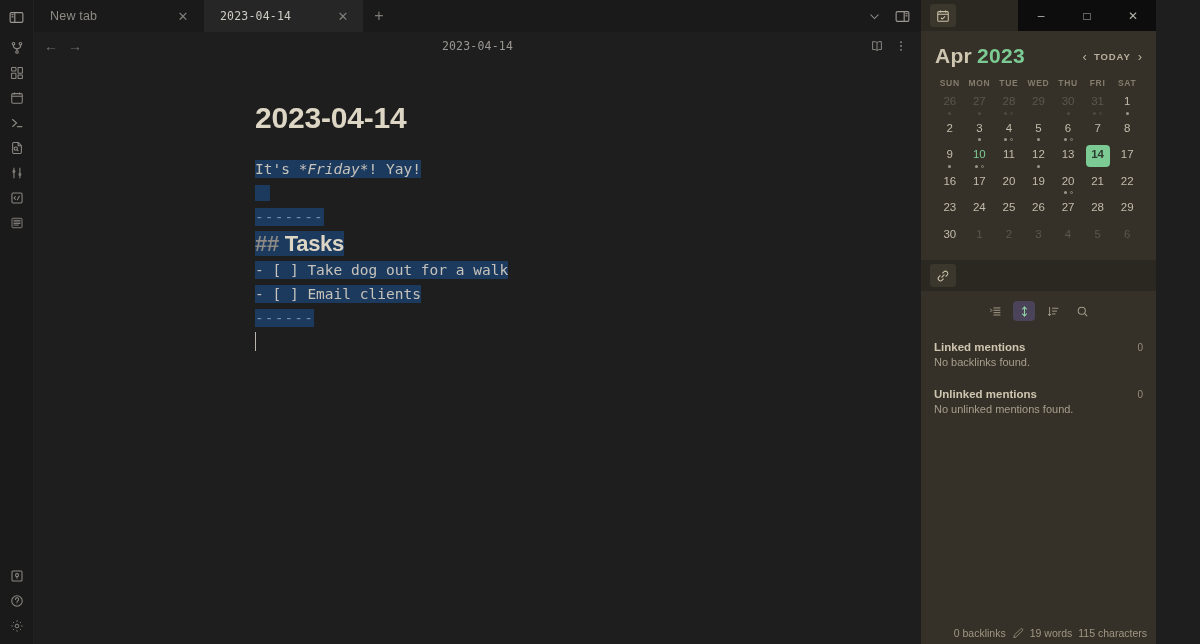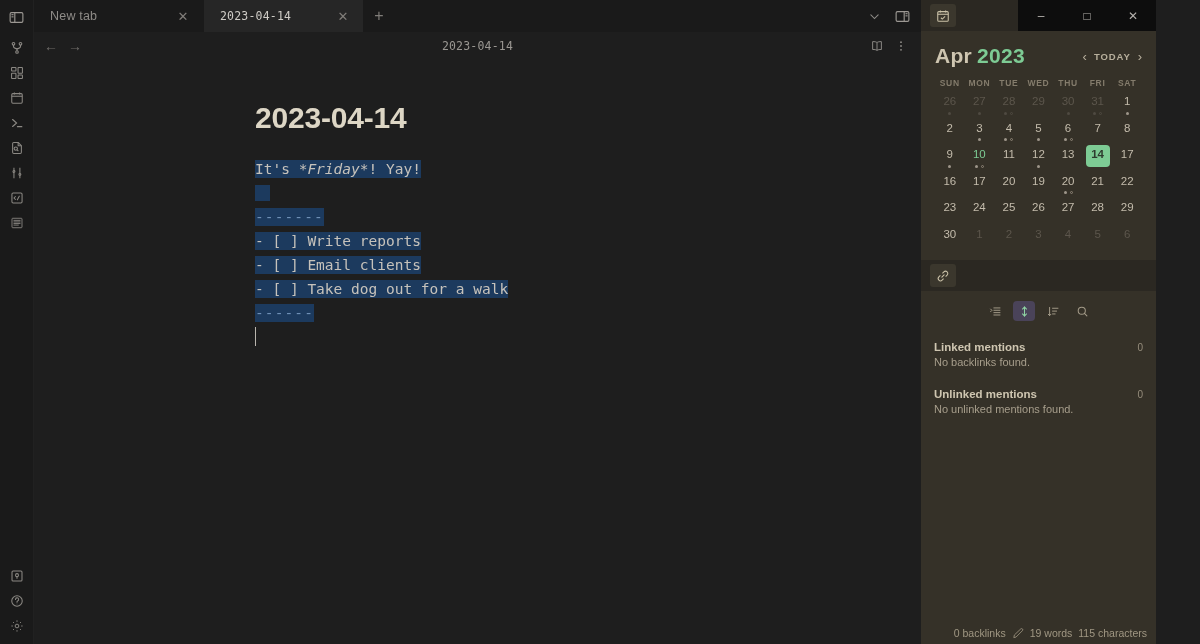--- a/index.html
+++ b/index.html
@@ -445,24 +445,24 @@
     <div class="editor">
       <div class="doc">
         <h1>2023-04-14</h1>
 
         <div class="line"><span class="sel"><span>It's </span><span class="ital">*Friday*</span><span>! Yay!</span></span></div>
 
         <div class="line"><span class="sel" style="padding:0 3px">&nbsp;</span></div>
 
         <div class="line"><span class="sel dash">-------</span></div>
 
-
-        <div class="line"><span class="sel">- [ ] Write reports</span></div>
+        <div class="line-h2"><span class="sel"><span class="hash">## </span><span>Tasks</span></span></div>
+
+        <div class="line"><span class="sel">- [ ] Take dog out for a walk</span></div>
         <div class="line"><span class="sel">- [ ] Email clients</span></div>
-        <div class="line"><span class="sel">- [ ] Take dog out for a walk</span></div>
 
         <div class="line"><span class="sel dash">------</span></div>
 
         <div class="line caret-line"><span class="caret"></span></div>
       </div>
     </div>
   </div>
 
   <div class="rightbar">
 

